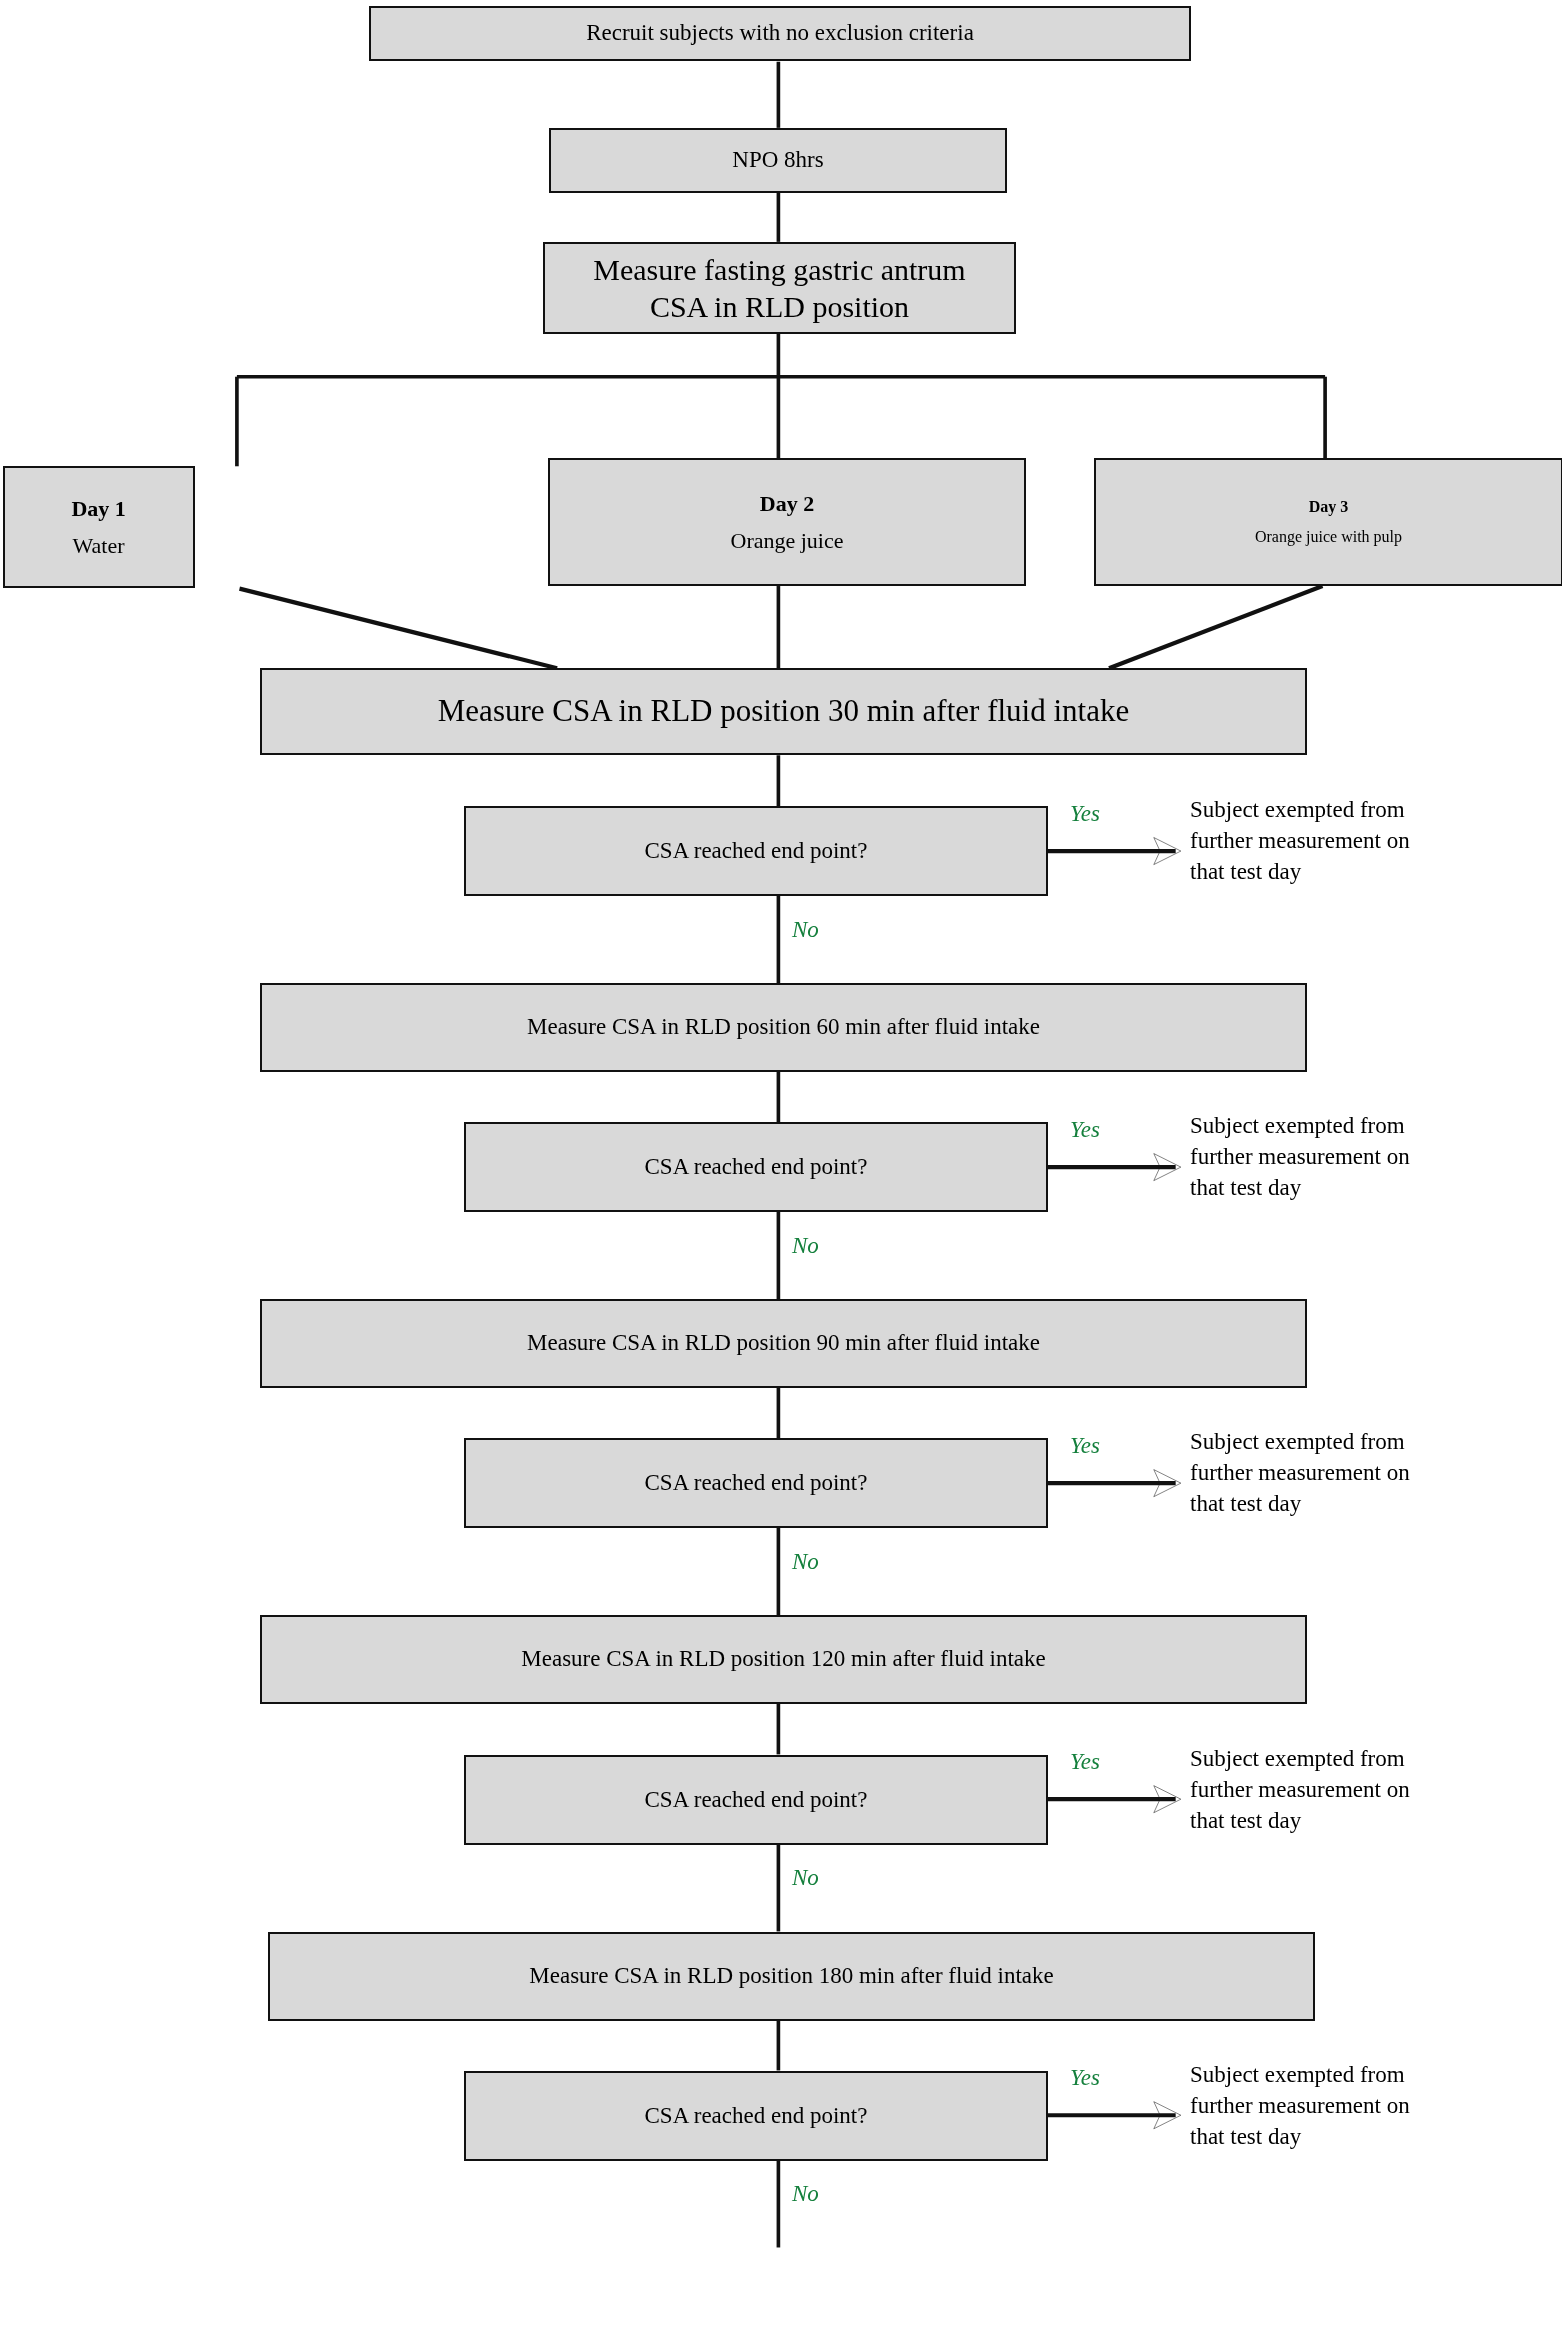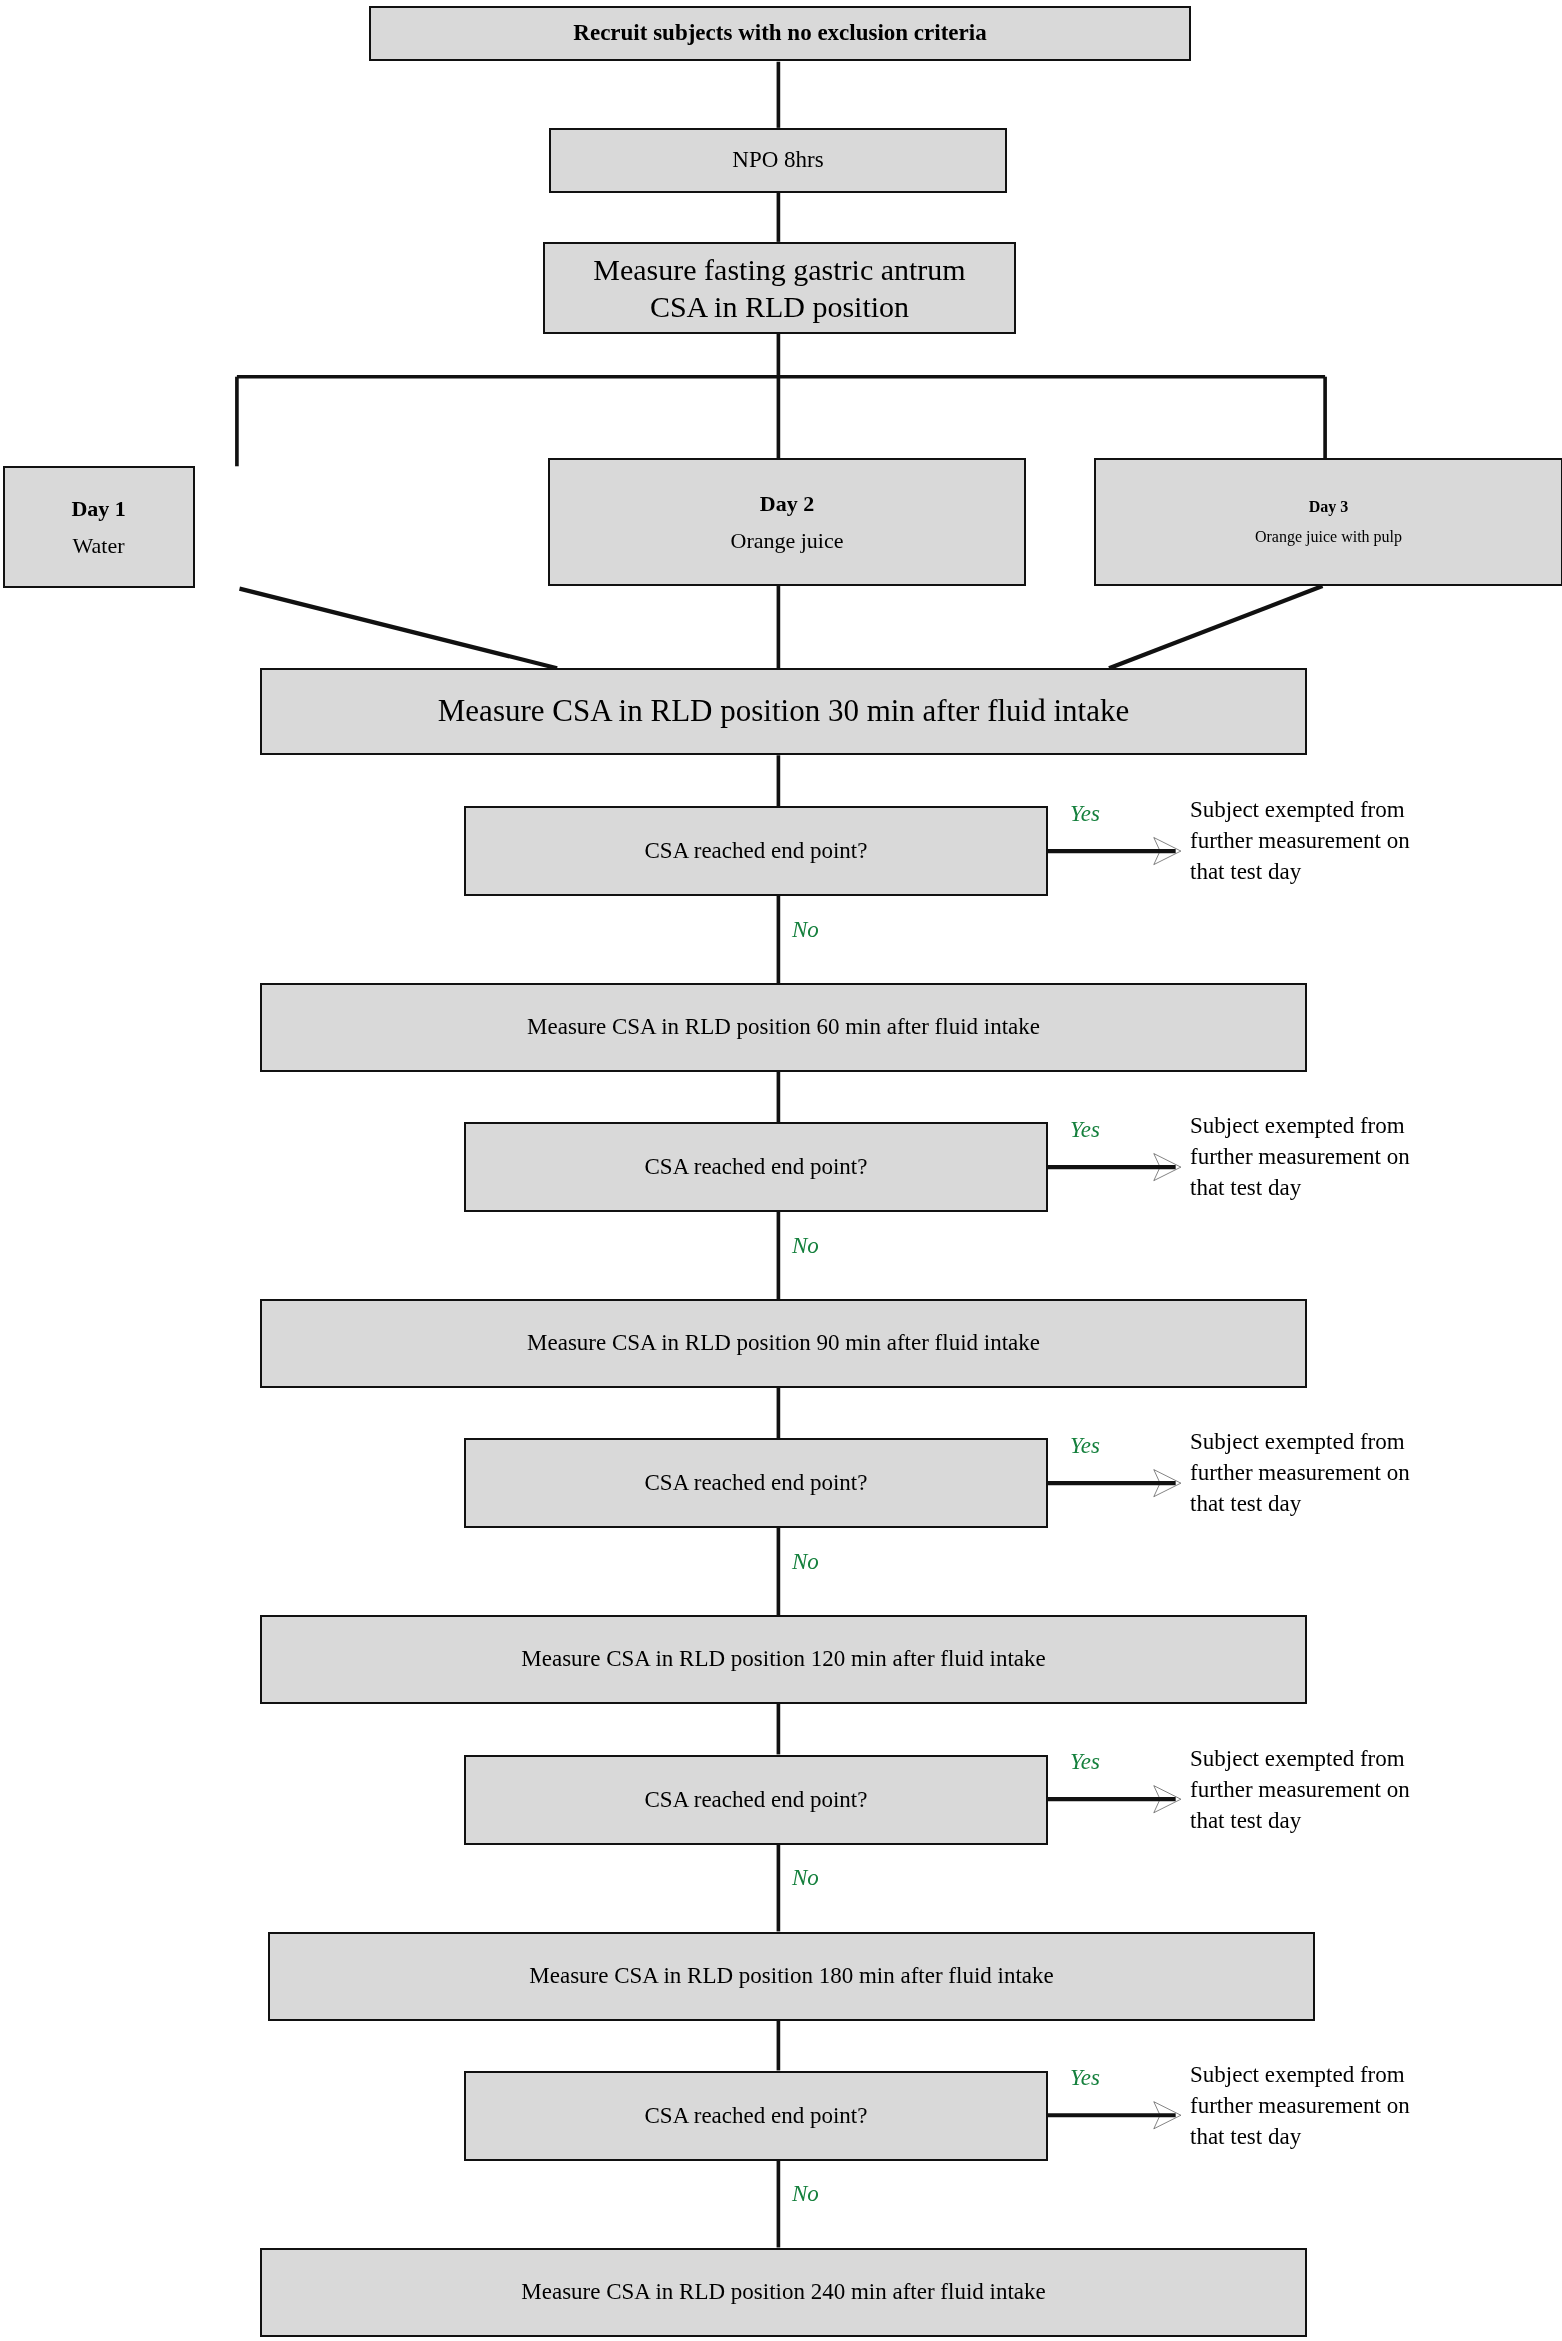--- a/index.html
+++ b/index.html
@@ -103,21 +103,21 @@
     </g>
     <g fill="#111111" stroke="none">
       <path d="M2268 1634 L2216 1608 L2228 1634 L2216 1660 Z"></path>
       <path d="M2268 2241 L2216 2215 L2228 2241 L2216 2267 Z"></path>
       <path d="M2268 2848 L2216 2822 L2228 2848 L2216 2874 Z"></path>
       <path d="M2268 3455 L2216 3429 L2228 3455 L2216 3481 Z"></path>
       <path d="M2268 4062 L2216 4036 L2228 4062 L2216 4088 Z"></path>
     </g>
   </svg>
 
-  <div class="box" style="left:369px; top:6.2px; width:822px; height:55px; font-size:23px;font-weight:bold;">
+  <div class="box" style="left:369px; top:6.2px; width:822px; height:55px; font-size:23px;">
     <span class="line">Recruit subjects with no exclusion criteria</span>
   </div>
 
   <div class="box" style="left:549px; top:128px; width:458px; height:65px; font-size:23px;">
     <span class="line">NPO 8hrs</span>
   </div>
 
   <div class="box" style="left:543px; top:242px; width:473px; height:92px; font-size:30px;">
     <span class="line">Measure fasting gastric antrum</span>
     <span class="line">CSA in RLD position</span>
@@ -216,18 +216,15 @@
 
   <div class="label" style="left:1070px; top:2065px; font-size:23px;">Yes</div>
   <div class="label" style="left:792px; top:2181px; font-size:23px;">No</div>
 
   <div class="text-block" style="left:1190px; top:2059px; width:359px; font-size:23px;">
     <div>Subject exempted from</div>
     <div>further measurement on</div>
     <div>that test day</div>
   </div>
 
-  <div class="box" style="left:260px; top:2248px; width:1047px; height:89px; font-size:23px;">
-    <span class="line">Measure CSA in RLD position 240 min after fluid intake</span>
-  </div>
 
 </div>
 
 
 </body></html>

